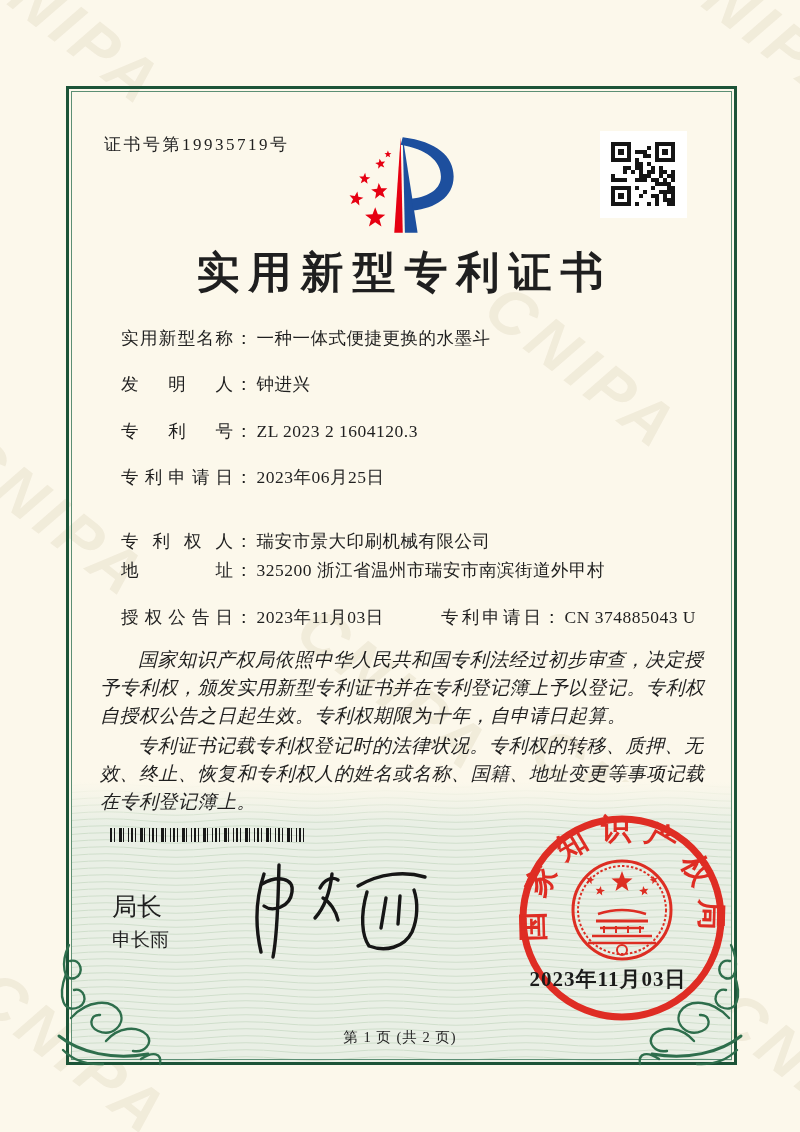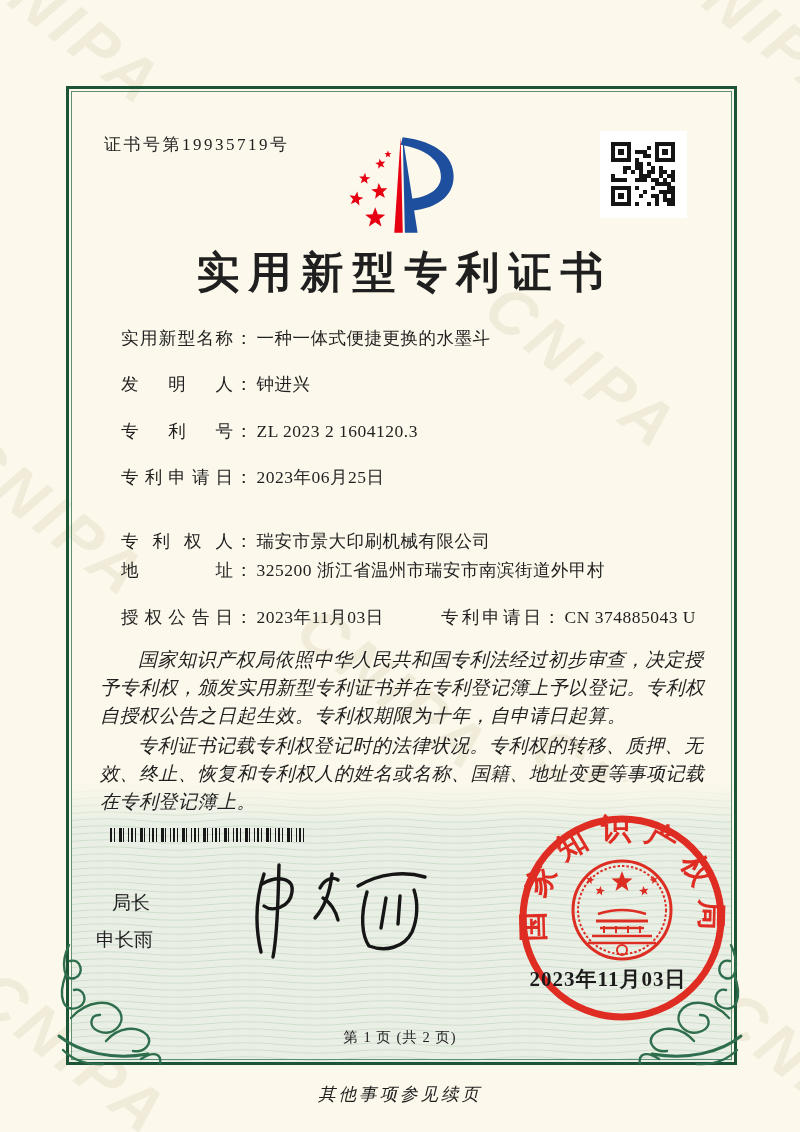--- a/index.html
+++ b/index.html
@@ -44,23 +44,23 @@
     font-size:19px;line-height:28px;font-style:italic;}
   .paras p{margin:0 0 2px 0;text-indent:2em;letter-spacing:0.5px;}
   
   .barcode{position:absolute;left:110px;top:828px;width:197px;height:14px;
     background:repeating-linear-gradient(90deg,
       #181818 0 2px,transparent 2px 4px,
       #181818 4px 5px,transparent 5px 9px,
       #181818 9px 12px,transparent 12px 13px,
       #181818 13px 14px,transparent 14px 18px,
       #181818 18px 19px,transparent 19px 21px);}
-  .signer-title{position:absolute;left:112px;top:890px;font-size:19px;
+  .signer-title{position:absolute;left:112px;top:890px;font-size:25px;
     font-family:"Liberation Sans","DejaVu Sans",sans-serif;text-align:center;}
-  .signer-name{position:absolute;left:96px;top:927px;font-size:19px;
+  .signer-name{position:absolute;left:112px;top:927px;font-size:19px;
     font-family:"Liberation Sans","DejaVu Sans",sans-serif;}
   .signature{position:absolute;left:228px;top:860px;}
   
   .seal{position:absolute;left:505px;top:803px;opacity:0.95;}
   .seal-arc-text{font-size:30px;font-weight:700;letter-spacing:12px;fill:#df231a;
     font-family:"Liberation Serif","DejaVu Serif",serif;}
   .seal-date{font-size:21px;font-weight:600;fill:#111111;
     font-family:"Liberation Serif","DejaVu Serif",serif;letter-spacing:1px;}
   
   .page-num{position:absolute;left:0;top:1028px;width:800px;text-align:center;font-size:14.5px;letter-spacing:1px;}
@@ -301,15 +301,14 @@
       <polygon points="622.0,871.0 624.7,878.3 632.5,878.6 626.4,883.4 628.5,890.9 622.0,886.6 615.5,890.9 617.6,883.4 611.5,878.6 619.3,878.3"></polygon>
       <polygon points="600.9,886.1 601.5,889.5 605.0,890.3 601.9,892.0 602.2,895.5 599.6,893.1 596.4,894.5 597.9,891.3 595.6,888.7 599.1,889.1"></polygon>
       <polygon points="643.1,886.1 644.9,889.1 648.4,888.7 646.1,891.3 647.6,894.5 644.4,893.1 641.8,895.5 642.1,892.0 639.0,890.3 642.5,889.5"></polygon>
       <polygon points="591.2,875.7 591.5,878.8 594.5,879.8 591.6,881.0 591.6,884.2 589.5,881.8 586.5,882.8 588.1,880.1 586.2,877.5 589.3,878.2"></polygon>
       <polygon points="652.8,875.7 654.7,878.2 657.8,877.5 655.9,880.1 657.5,882.8 654.5,881.8 652.4,884.2 652.4,881.0 649.5,879.8 652.5,878.8"></polygon>
     </g>
     <text class="seal-date" x="608" y="986" text-anchor="middle">2023年11月03日</text>
   </svg>
 
   <div class="page-num">第 1 页 (共 2 页)</div>
-  <div class="cont-note">其他事项参见续页</div>
 
 </div>
 
 </body></html>

